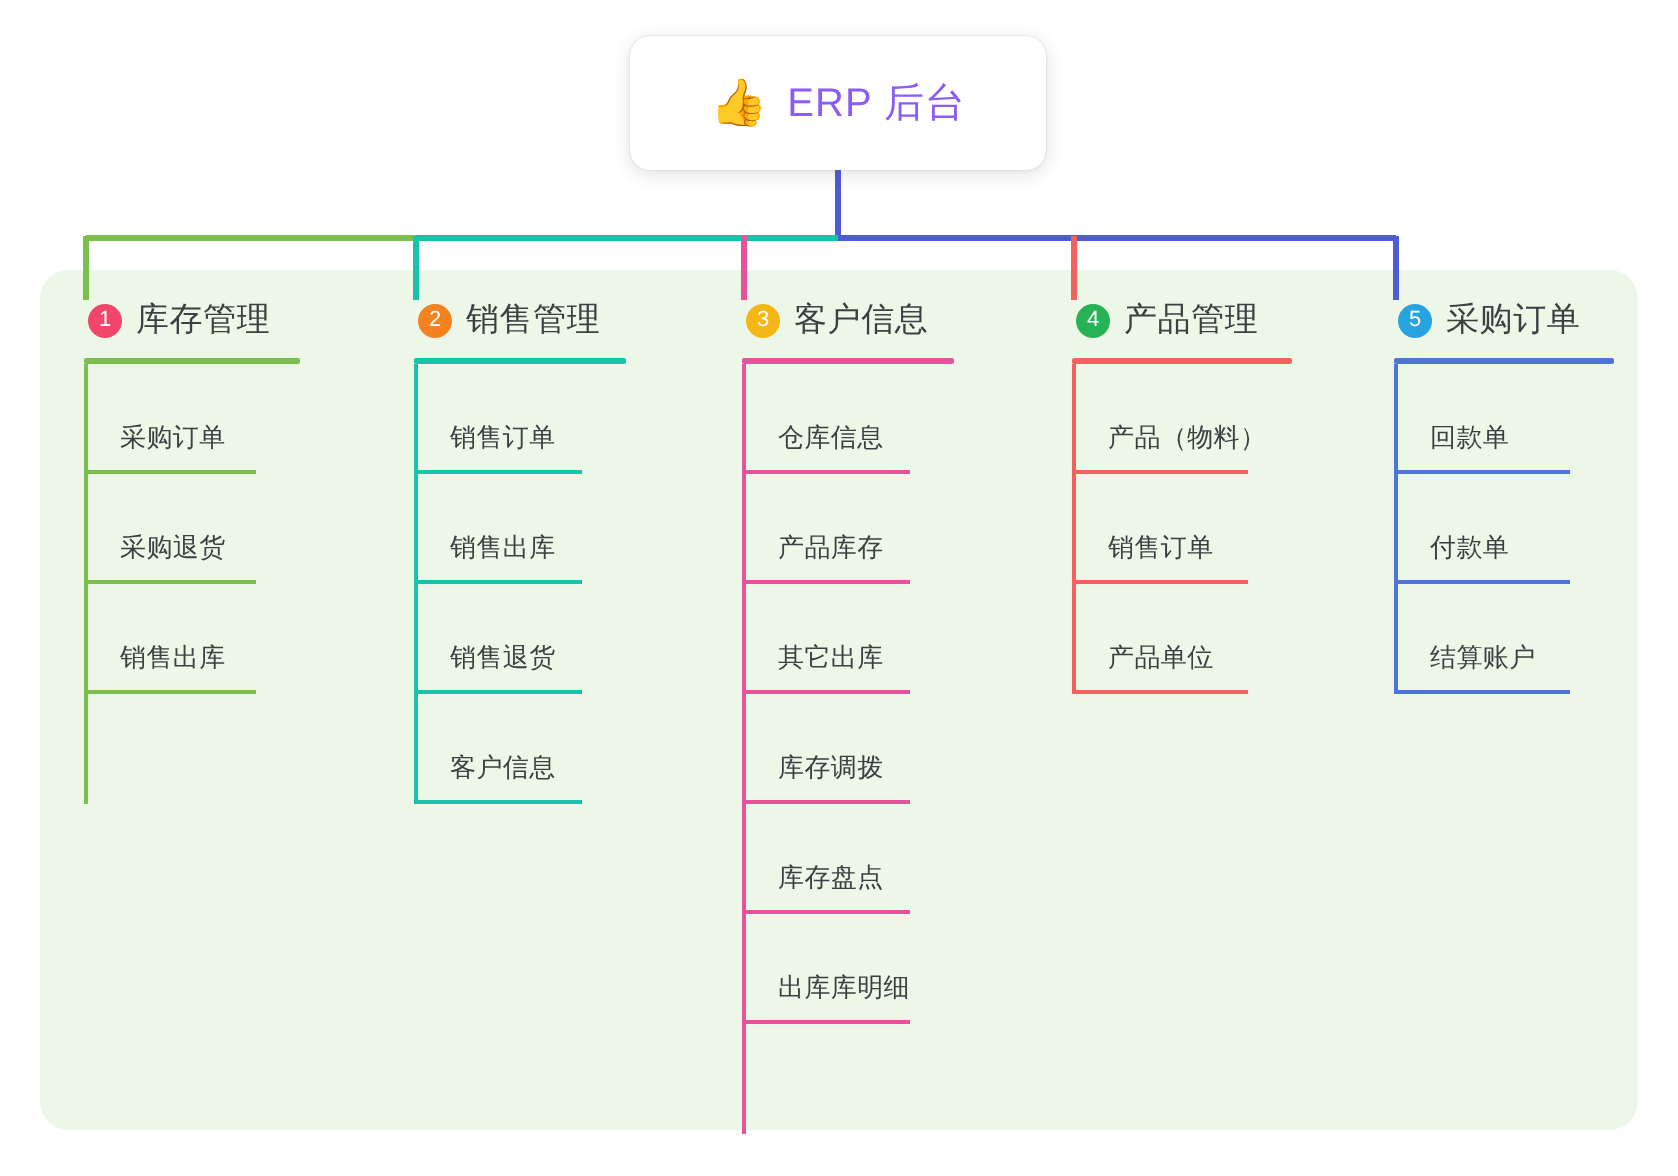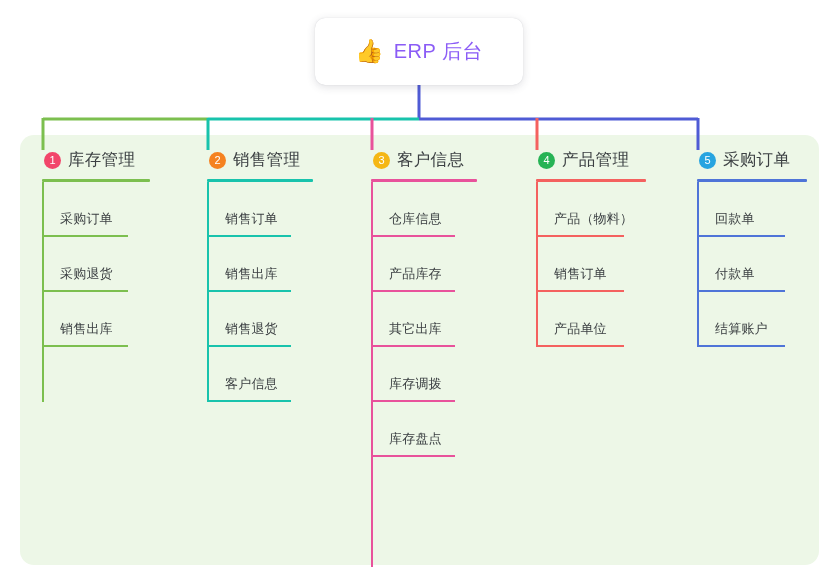--- a/index.html
+++ b/index.html
@@ -227,20 +227,24 @@
           <div class="leaf-rule" style="background: rgb(232, 82, 155); width: 84px;"></div>
         </div>
         <div class="leaf">
           <span class="leaf-text">库存调拨</span>
           <div class="leaf-rule" style="background: rgb(232, 82, 155); width: 84px;"></div>
         </div>
         <div class="leaf">
           <span class="leaf-text">库存盘点</span>
           <div class="leaf-rule" style="background: rgb(232, 82, 155); width: 84px;"></div>
         </div>
+        <div class="leaf">
+          <span class="leaf-text">出库库明细</span>
+          <div class="leaf-rule" style="background: rgb(232, 82, 155); width: 84px;"></div>
+        </div>
       </div>
     </div>
     <div class="column" style="left: 536px; top: 148px; width: 110px;">
       <div class="col-head">
         <span class="badge" style="background: rgb(39, 179, 85);">4</span>
         <span class="col-title">产品管理</span>
       </div>
       <div class="head-rule" style="background: rgb(244, 97, 95); width: 110px;"></div>
       <div class="leaves">
         <div class="spine" style="background: rgb(244, 97, 95); height: 165px;"></div>

